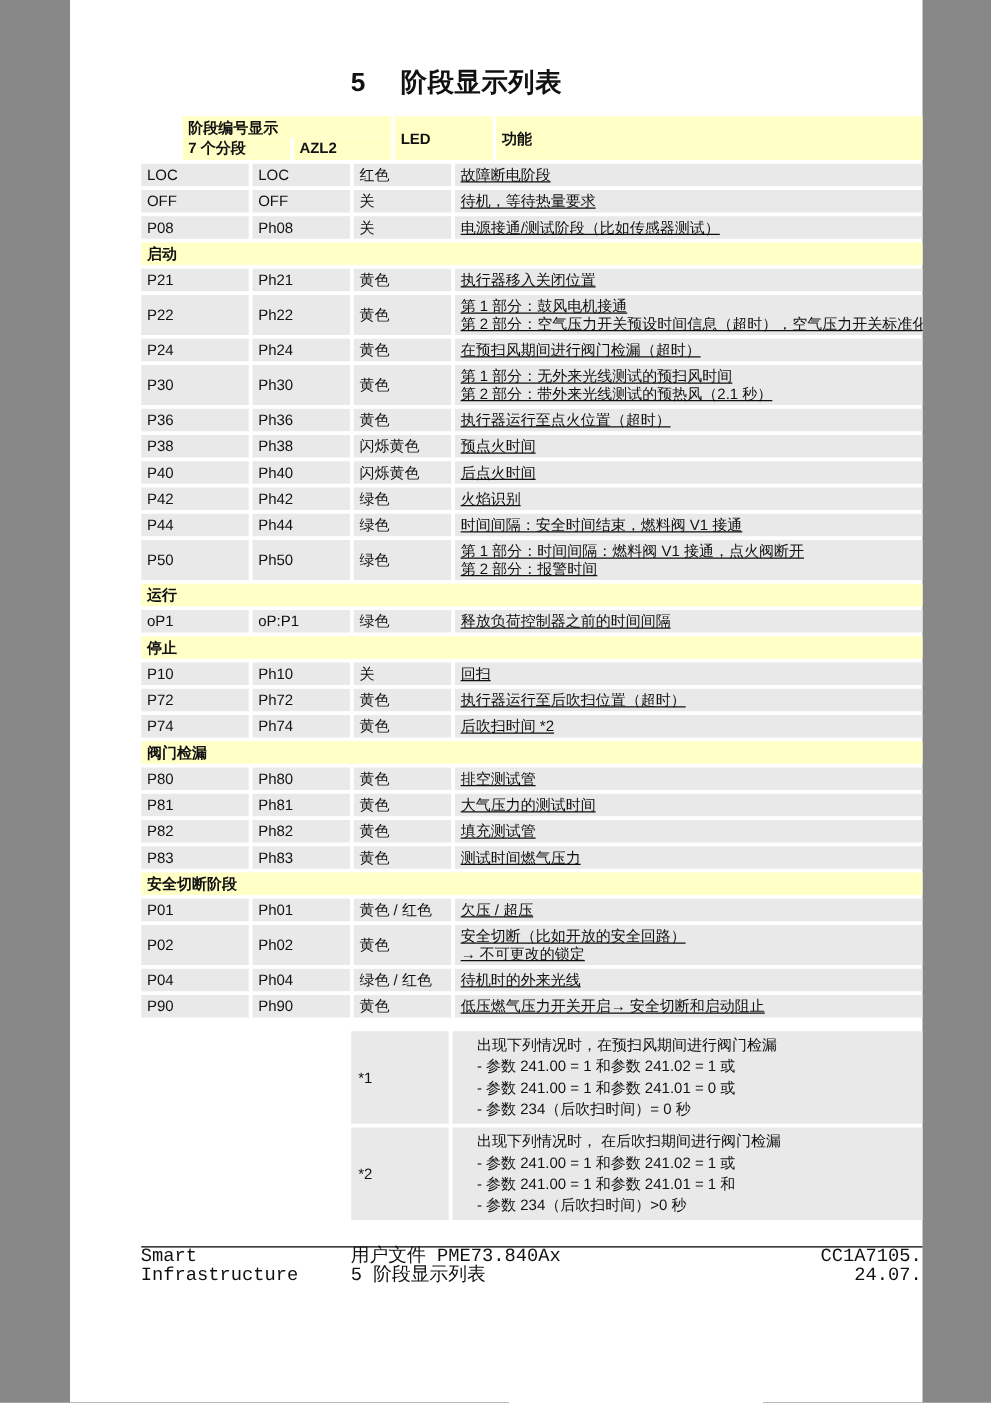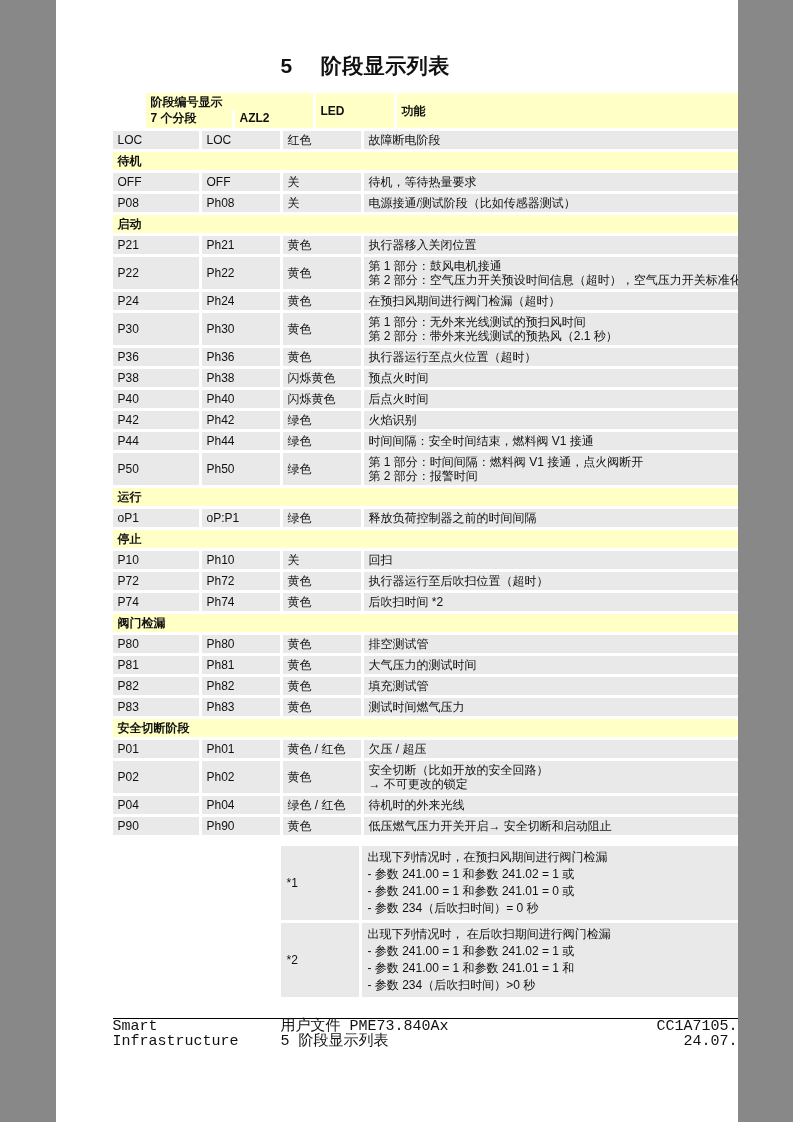--- a/index.html
+++ b/index.html
@@ -27,28 +27,28 @@
   .h-group { grid-column:1/3; grid-row:1; display:flex; align-items:center; }
   .h-seg  { grid-column:1; grid-row:2; }
   .h-azl  { grid-column:2; grid-row:2; }
   .h-led  { grid-column:3; grid-row:1/3; display:flex; align-items:center; }
   .h-func { grid-column:4; grid-row:1/3; display:flex; align-items:center; }
 
   .section-row { grid-template-columns:1fr; }
   .scell { background:#ffffc6; font-weight:bold; padding:2px 5px; min-height:18px; }
   .tcell { background:#e9e9e9; padding:2px 5px; min-height:18px; }
   .keycell { display:flex; align-items:center; }
-  .funccol { display:flex; flex-direction:column; gap:2px; }
+  .funccol { display:flex; flex-direction:column; gap:2px;text-decoration:underline; }
   .funcpart { flex:1 1 auto; display:flex; flex-direction:column; justify-content:center; }
 
   
   .footnotes { margin-left:168px; margin-top:11px; font-size:12px; line-height:17px; }
   .fnrow { display:grid; grid-template-columns:78px 1fr; column-gap:3px; margin-bottom:3px; }
   .fnid { background:#e9e9e9; padding:3px 6px; display:flex; align-items:center; }
-  .fntext { background:#e9e9e9; padding:3px 6px; }
+  .fntext { background:#e9e9e9; padding:3px 20px; }
 
   
   .pagenum { text-align:right; font-size:11px; margin-top:6px; }
   .footer-rule { border-top:1px solid #000; margin-top:3px; }
   .footer { display:flex; font-size:15px; line-height:15px; margin-top:0;font-family:Liberation Mono, monospace; }
   .f-left { width:168px; }
   .f-center { flex:1; }
   .f-right { text-align:right; }
 </style>
 </head>
@@ -72,23 +72,20 @@
       <div id="tbody">
           <div class="trow">
             <div class="tcell keycell">LOC</div>
             <div class="tcell keycell">LOC</div>
             <div class="tcell keycell">红色</div>
             <div class="funccol">
               <div class="tcell funcpart">
                 <div>故障断电阶段</div>
               </div>
             </div>
-          </div>
-          <div class="trow section-row">
-            <div class="scell">待机</div>
           </div>
           <div class="trow">
             <div class="tcell keycell">OFF</div>
             <div class="tcell keycell">OFF</div>
             <div class="tcell keycell">关</div>
             <div class="funccol">
               <div class="tcell funcpart">
                 <div>待机，等待热量要求</div>
               </div>
             </div>

